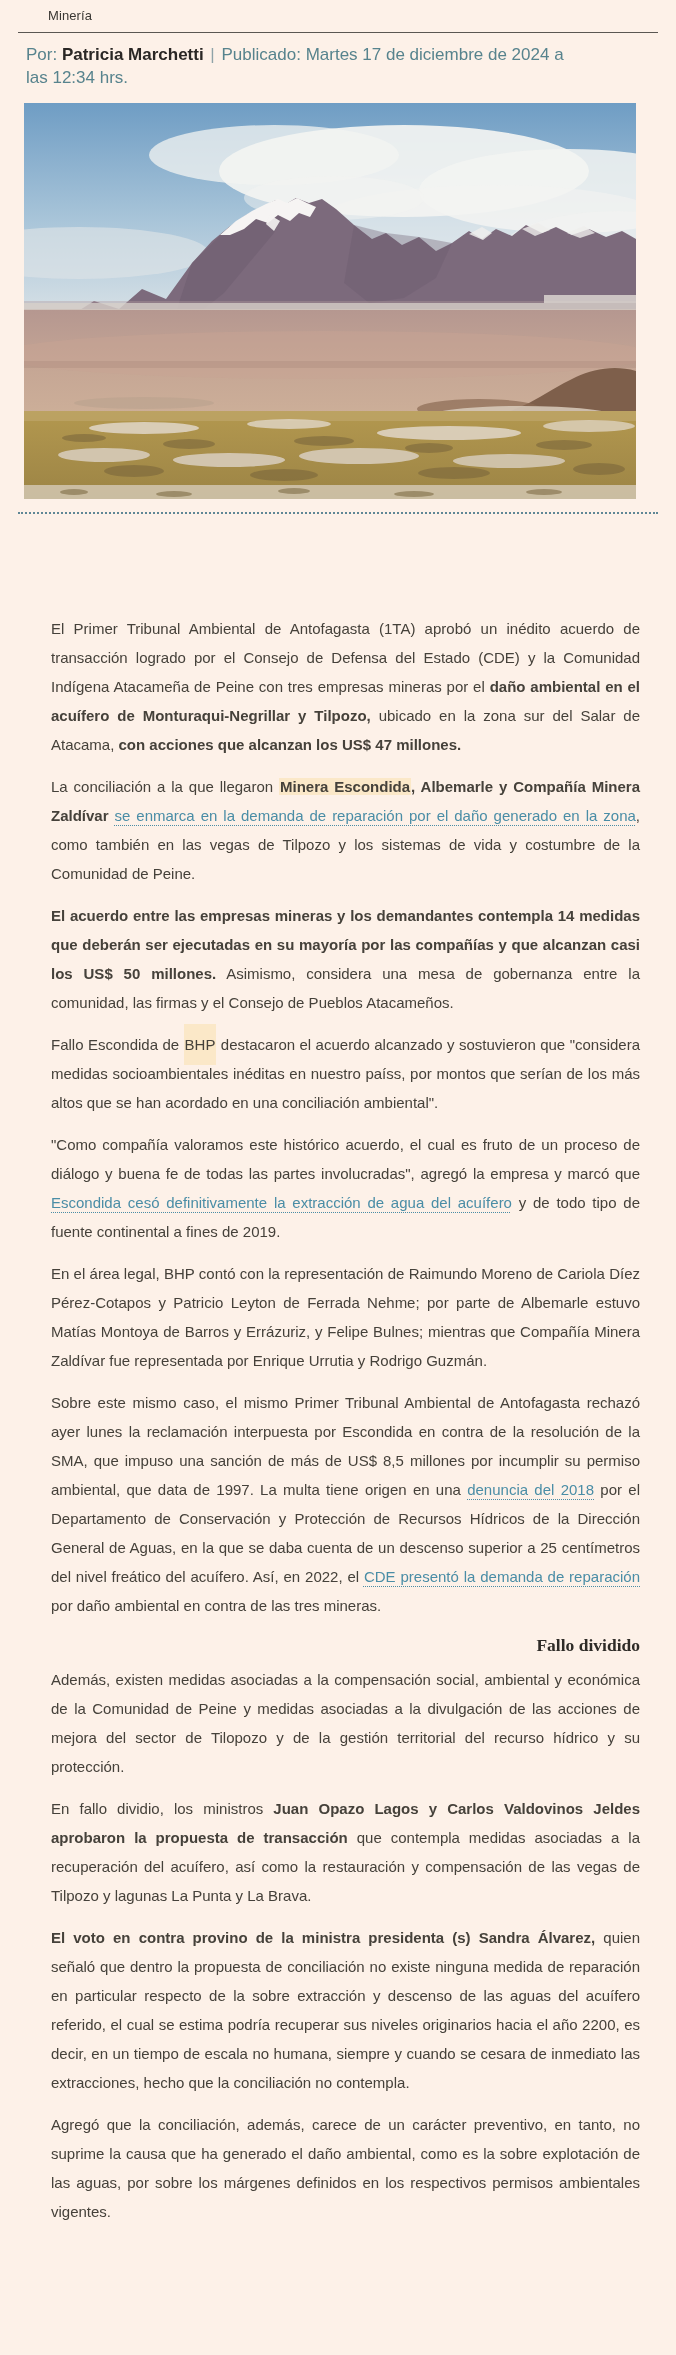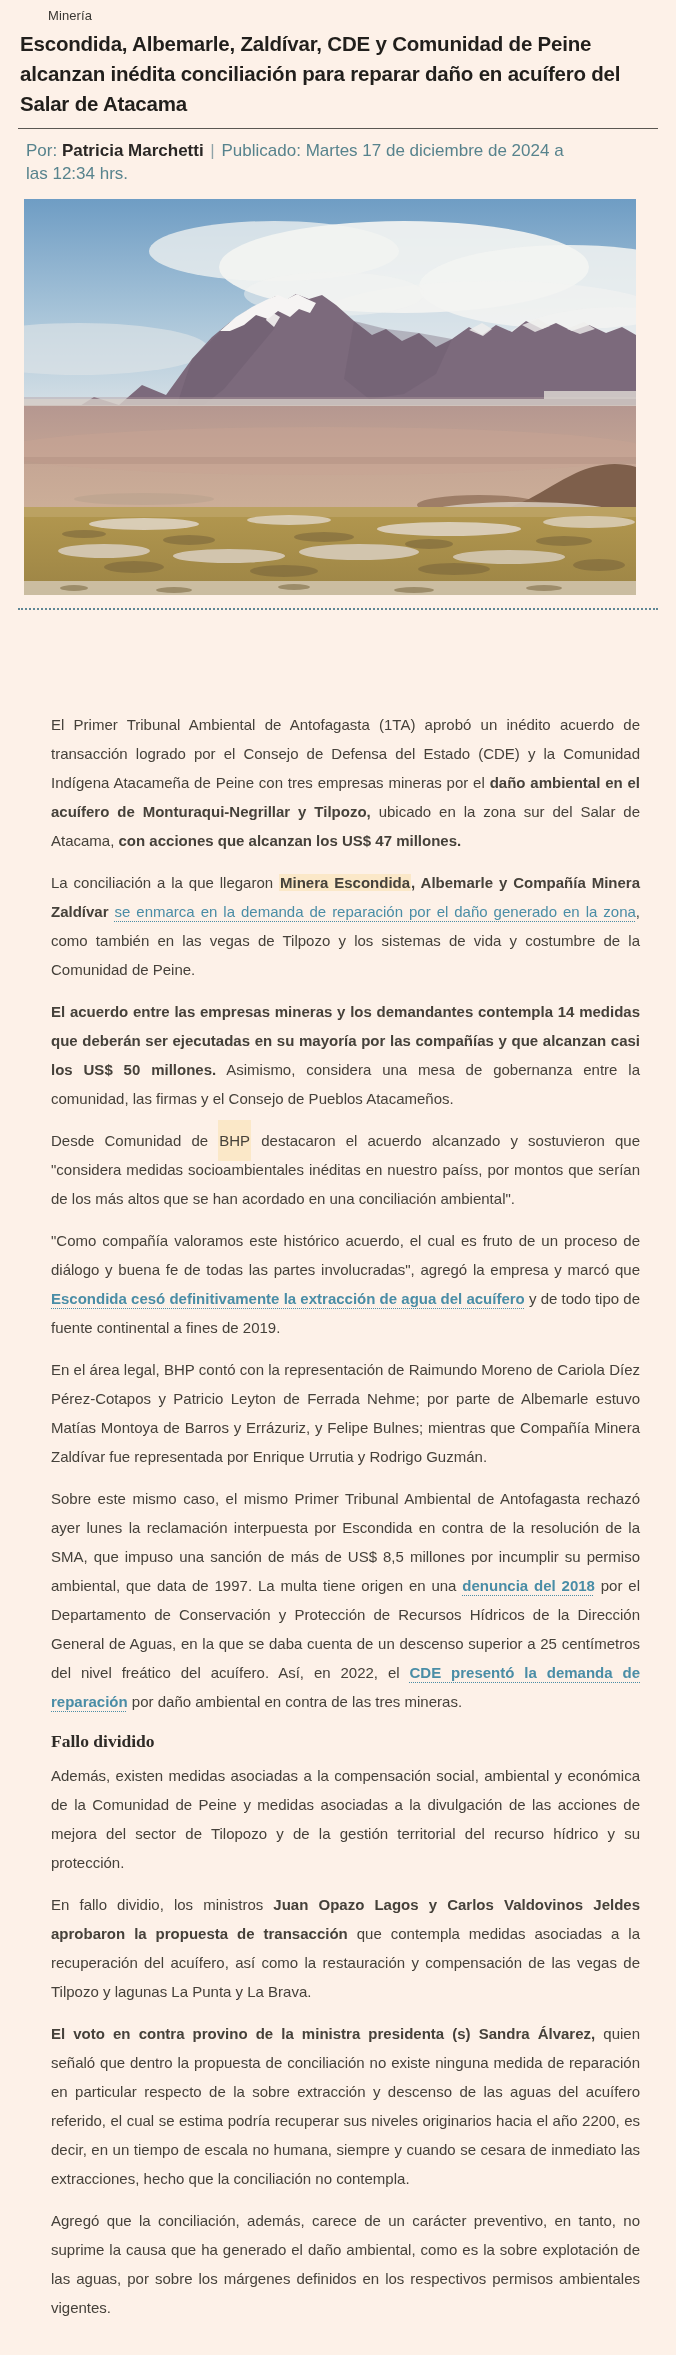--- a/index.html
+++ b/index.html
@@ -26,39 +26,38 @@
   figure.photo { margin:14px 0 0 4px; padding:0; width:612px; height:396px; }
   figure.photo svg { display:block; width:612px; height:396px; }
 
   .article-body {
     margin:100px 16px 0 31px; font-size:15px; line-height:29px;
     color:#45413a; text-align:justify;
   }
   .article-body p { margin:0 0 13px 0; }
   .article-body h2 {
     font-family:"Liberation Serif", serif; font-size:17.5px; line-height:24px;
-    margin:8px 0 8px 0; color:#2e2b27; text-align:left;
+    margin:8px 0 8px 0; color:#2e2b27; text-align:right;
   }
   .bold { font-weight:700; }
   .highlight { background:#fbe8c8; padding:12px 1px;margin-top:27px; }
   .boldhighlight { background:#fbe8c8; font-weight:700; padding:0 1px; }
   a.link, a.boldlink {
     color:#4a8da6; cursor:pointer;
     text-decoration:underline dotted #4a8da6; text-decoration-thickness:1px; text-underline-offset:4px;
   }
-  a.boldlink { font-weight:700; }
+  a.boldlink { font-weight:400; }
 </style>
 </head>
 <body>
 
 <div class="page">
 
   <div class="category">Minería</div>
 
-  <h1 class="title">Escondida, Albemarle, Zaldívar, CDE y Comunidad de Peine alcanzan inédita conciliación para reparar daño en acuífero del Salar de Atacama</h1>
 
 
   <hr class="solid">
 
   <div class="byline"><span>Por: </span><span class="author">Patricia Marchetti</span><span class="sep"> | </span><span class="pub">Publicado: Martes 17 de diciembre de 2024 a las 12:34 hrs.</span></div>
 
   <figure class="photo">
     <svg viewBox="0 0 612 396" preserveAspectRatio="none" aria-hidden="true">
       <defs>
         <linearGradient id="sky" x1="0" y1="0" x2="0" y2="1">
@@ -147,21 +146,21 @@
       </g>
     </svg>
   </figure>
 
   <hr class="dotted">
 
   <div class="article-body" id="article-body">
       <p><span class="plain">El Primer Tribunal Ambiental de Antofagasta (1TA) aprobó un inédito acuerdo de transacción logrado por el Consejo de Defensa del Estado (CDE) y la Comunidad Indígena Atacameña de Peine con tres empresas mineras por el </span><span class="bold">daño ambiental en el acuífero de Monturaqui-Negrillar y Tilpozo,</span><span class="plain"> ubicado en la zona sur del Salar de Atacama, </span><span class="bold">con acciones que alcanzan los US$ 47 millones.</span></p>
       <p><span class="plain">La conciliación a la que llegaron </span><span class="boldhighlight">Minera Escondida</span><span class="bold">, Albemarle y Compañía Minera Zaldívar </span><a class="link">se enmarca en la demanda de reparación por el daño generado en la zona</a><span class="plain">, como también en las vegas de Tilpozo y los sistemas de vida y costumbre de la Comunidad de Peine.</span></p>
       <p><span class="bold">El acuerdo entre las empresas mineras y los demandantes contempla 14 medidas que deberán ser ejecutadas en su mayoría por las compañías y que alcanzan casi los US$ 50 millones.</span><span class="plain"> Asimismo, considera una mesa de gobernanza entre la comunidad, las firmas y el Consejo de Pueblos Atacameños.</span></p>
-      <p><span class="plain">Desde Comunidad de </span><span class="highlight">BHP</span><span class="plain"> destacaron el acuerdo alcanzado y sostuvieron que "considera medidas socioambientales inéditas en nuestro paíss, por montos que serían de los más altos que se han acordado en una conciliación ambiental".</span></p>
+      <p><span class="plain">Fallo Escondida de </span><span class="highlight">BHP</span><span class="plain"> destacaron el acuerdo alcanzado y sostuvieron que "considera medidas socioambientales inéditas en nuestro paíss, por montos que serían de los más altos que se han acordado en una conciliación ambiental".</span></p>
       <p><span class="plain">"Como compañía valoramos este histórico acuerdo, el cual es fruto de un proceso de diálogo y buena fe de todas las partes involucradas", agregó la empresa y marcó que </span><a class="boldlink">Escondida cesó definitivamente la extracción de agua del acuífero</a><span class="plain"> y de todo tipo de fuente continental a fines de 2019.</span></p>
       <p><span class="plain">En el área legal, BHP contó con la representación de Raimundo Moreno de Cariola Díez Pérez-Cotapos y Patricio Leyton de Ferrada Nehme; por parte de Albemarle estuvo Matías Montoya de Barros y Errázuriz, y Felipe Bulnes; mientras que Compañía Minera Zaldívar fue representada por Enrique Urrutia y Rodrigo Guzmán.</span></p>
       <p><span class="plain">Sobre este mismo caso, el mismo Primer Tribunal Ambiental de Antofagasta rechazó ayer lunes la reclamación interpuesta por Escondida en contra de la resolución de la SMA, que impuso una sanción de más de US$ 8,5 millones por incumplir su permiso ambiental, que data de 1997. La multa tiene origen en una </span><a class="boldlink">denuncia del 2018</a><span class="plain"> por el Departamento de Conservación y Protección de Recursos Hídricos de la Dirección General de Aguas, en la que se daba cuenta de un descenso superior a 25 centímetros del nivel freático del acuífero. Así, en 2022, el </span><a class="boldlink">CDE presentó la demanda de reparación</a><span class="plain"> por daño ambiental en contra de las tres mineras.</span></p>
       <h2><span class="plain">Fallo dividido</span></h2>
       <p><span class="plain">Además, existen medidas asociadas a la compensación social, ambiental y económica de la Comunidad de Peine y medidas asociadas a la divulgación de las acciones de mejora del sector de Tilopozo y de la gestión territorial del recurso hídrico y su protección.</span></p>
       <p><span class="plain">En fallo dividio, los ministros </span><span class="bold">Juan Opazo Lagos y Carlos Valdovinos Jeldes aprobaron la propuesta de transacción</span><span class="plain"> que contempla medidas asociadas a la recuperación del acuífero, así como la restauración y compensación de las vegas de Tilpozo y lagunas La Punta y La Brava.</span></p>
       <p><span class="bold">El voto en contra provino de la ministra presidenta (s) Sandra Álvarez,</span><span class="plain"> quien señaló que dentro la propuesta de conciliación no existe ninguna medida de reparación en particular respecto de la sobre extracción y descenso de las aguas del acuífero referido, el cual se estima podría recuperar sus niveles originarios hacia el año 2200, es decir, en un tiempo de escala no humana, siempre y cuando se cesara de inmediato las extracciones, hecho que la conciliación no contempla.</span></p>
       <p><span class="plain">Agregó que la conciliación, además, carece de un carácter preventivo, en tanto, no suprime la causa que ha generado el daño ambiental, como es la sobre explotación de las aguas, por sobre los márgenes definidos en los respectivos permisos ambientales vigentes.</span></p>
     </div>
 

